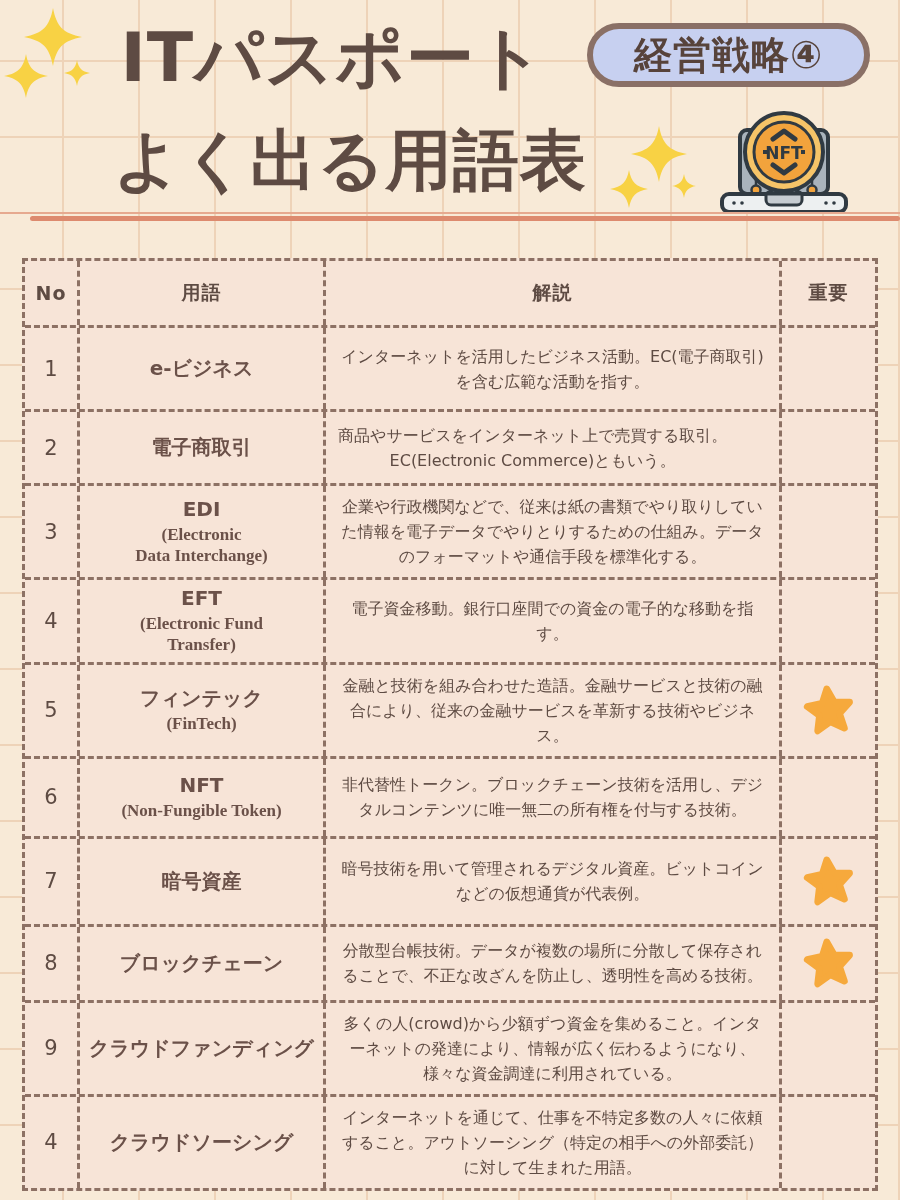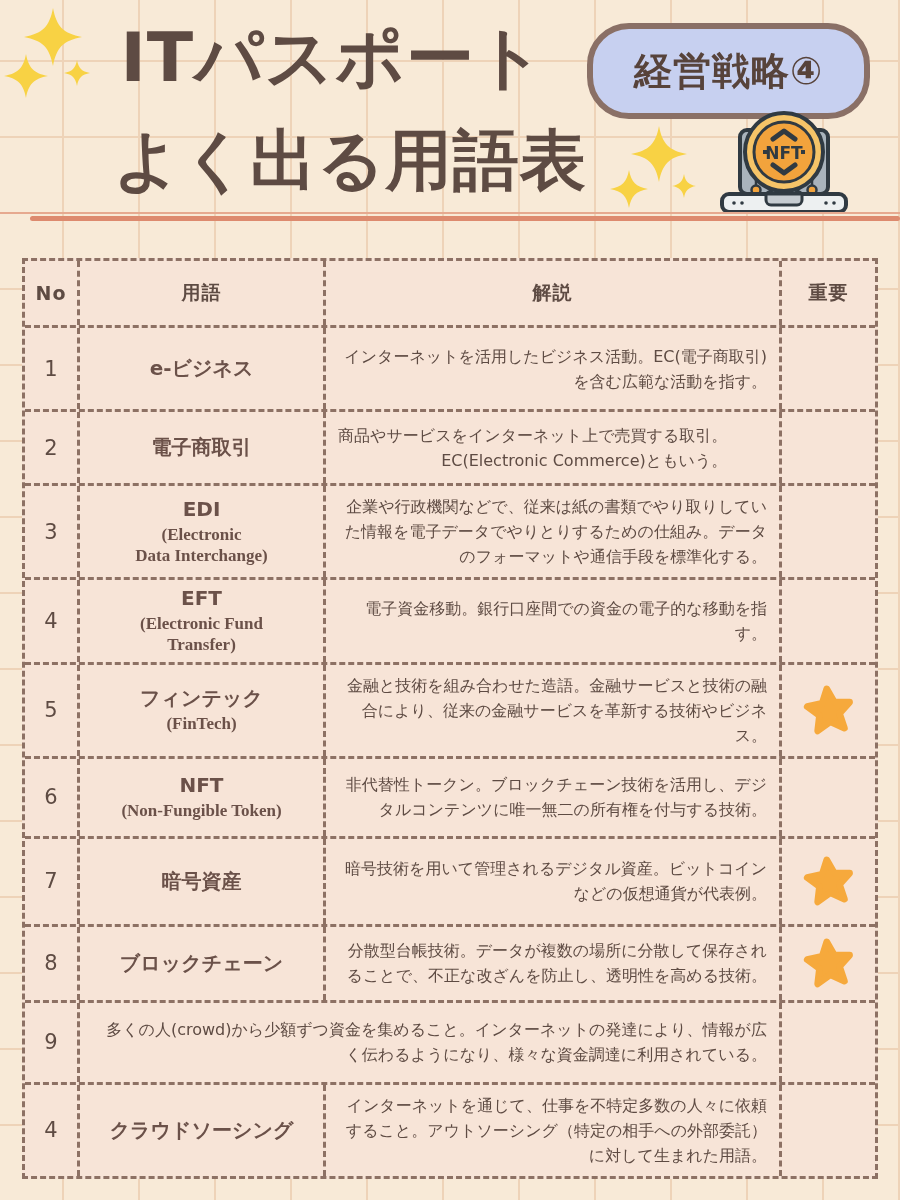--- a/index.html
+++ b/index.html
@@ -22,42 +22,42 @@
     background-position:62px 60px;
   }
   .abs{position:absolute;}
   .title-line{
     position:absolute; text-align:center; font-weight:900;
     color:var(--text-brown); letter-spacing:1px; white-space:nowrap;
   }
   .title-line.l1{left:88px; top:13px; width:490px; font-size:68px;}
   .title-line.l2{left:70px; top:116px; width:560px; font-size:66px;}
   .badge{
-    position:absolute; left:587px; top:23px; width:283px; height:96px;
+    position:absolute; left:587px; top:23px; width:283px; height:64px;
     background:var(--badge-bg); border:6px solid var(--badge-border);
     border-radius:42px; display:flex; align-items:center; justify-content:center;
     font-size:38px; font-weight:900; color:#57433b; letter-spacing:1px;
   }
   .divider-thin{position:absolute; left:0; top:212px; width:900px; height:2px; background:var(--divider-light);}
   .divider-thick{position:absolute; left:30px; top:216px; width:870px; height:5px; background:var(--divider); border-radius:3px;}
   .sparkle{position:absolute;}
   
   .tbl{
     position:absolute; left:22px; top:258px; width:856px;
     background:var(--cell-bg);
     border:3px dashed var(--dash);
   }
   .row{display:flex; align-items:stretch;}
   .h-row{min-height:64px;}
   #rows .t-row{border-top:3px dashed var(--dash);}
   .c{display:flex; align-items:center; justify-content:center; flex-direction:column; text-align:center; padding:6px 4px;}
   .c + .c{border-left:3px dashed var(--dash);}
   .c-no{width:52px; flex:none; font-size:21px;text-align:right;}
   .c-term{width:246px; flex:none;}
-  .c-desc{flex:1; align-items:flex-start; justify-content:center; text-align:right; padding:8px 12px;}
+  .c-desc{flex:1; align-items:flex-start; justify-content:center; text-align:center; padding:8px 12px;}
   .c-imp{width:96px; flex:none;}
   .h-row .c{font-size:19px; font-weight:600; letter-spacing:1px;}
   .term-main{font-size:20px; font-weight:800; color:var(--term-brown); white-space:nowrap; line-height:1.25;}
   .term-en{font-size:17px; font-weight:800; color:var(--term-brown); white-space:pre-line; line-height:1.25; margin-top:2px;font-family:Liberation Serif, serif;}
   .desc{font-size:16px; line-height:25px; color:var(--text-brown); white-space:pre-line; font-weight:500;}
   
   #rows .t-row:nth-child(1){min-height:84px;}
   #rows .t-row:nth-child(2){min-height:74px;}
   #rows .t-row:nth-child(3){min-height:84px;}
   #rows .t-row:nth-child(4){min-height:78px;}
@@ -257,20 +257,24 @@
     </div>
     <div class="c c-imp">
       <svg class="star-svg" viewBox="0 0 100 100">
         <path d="M50 12 L61 37 L88 40 L68 58 L74 85 L50 71 L26 85 L32 58 L12 40 L39 37 Z" fill="#f6a93c" stroke="#f6a93c" stroke-width="12" stroke-linejoin="round"></path>
       </svg>
     </div>
   </div>
 
   <div class="row t-row">
     <div class="c c-no">9</div>
+    <div class="c c-term">
+      <div class="term-main">クラウドファンディング</div>
+
+    </div>
     <div class="c c-desc">
       <div class="desc">多くの人(crowd)から少額ずつ資金を集めること。インターネットの発達により、情報が広く伝わるようになり、様々な資金調達に利用されている。</div>
     </div>
     <div class="c c-imp">
       
     </div>
   </div>
 
   <div class="row t-row">
     <div class="c c-no">4</div>

